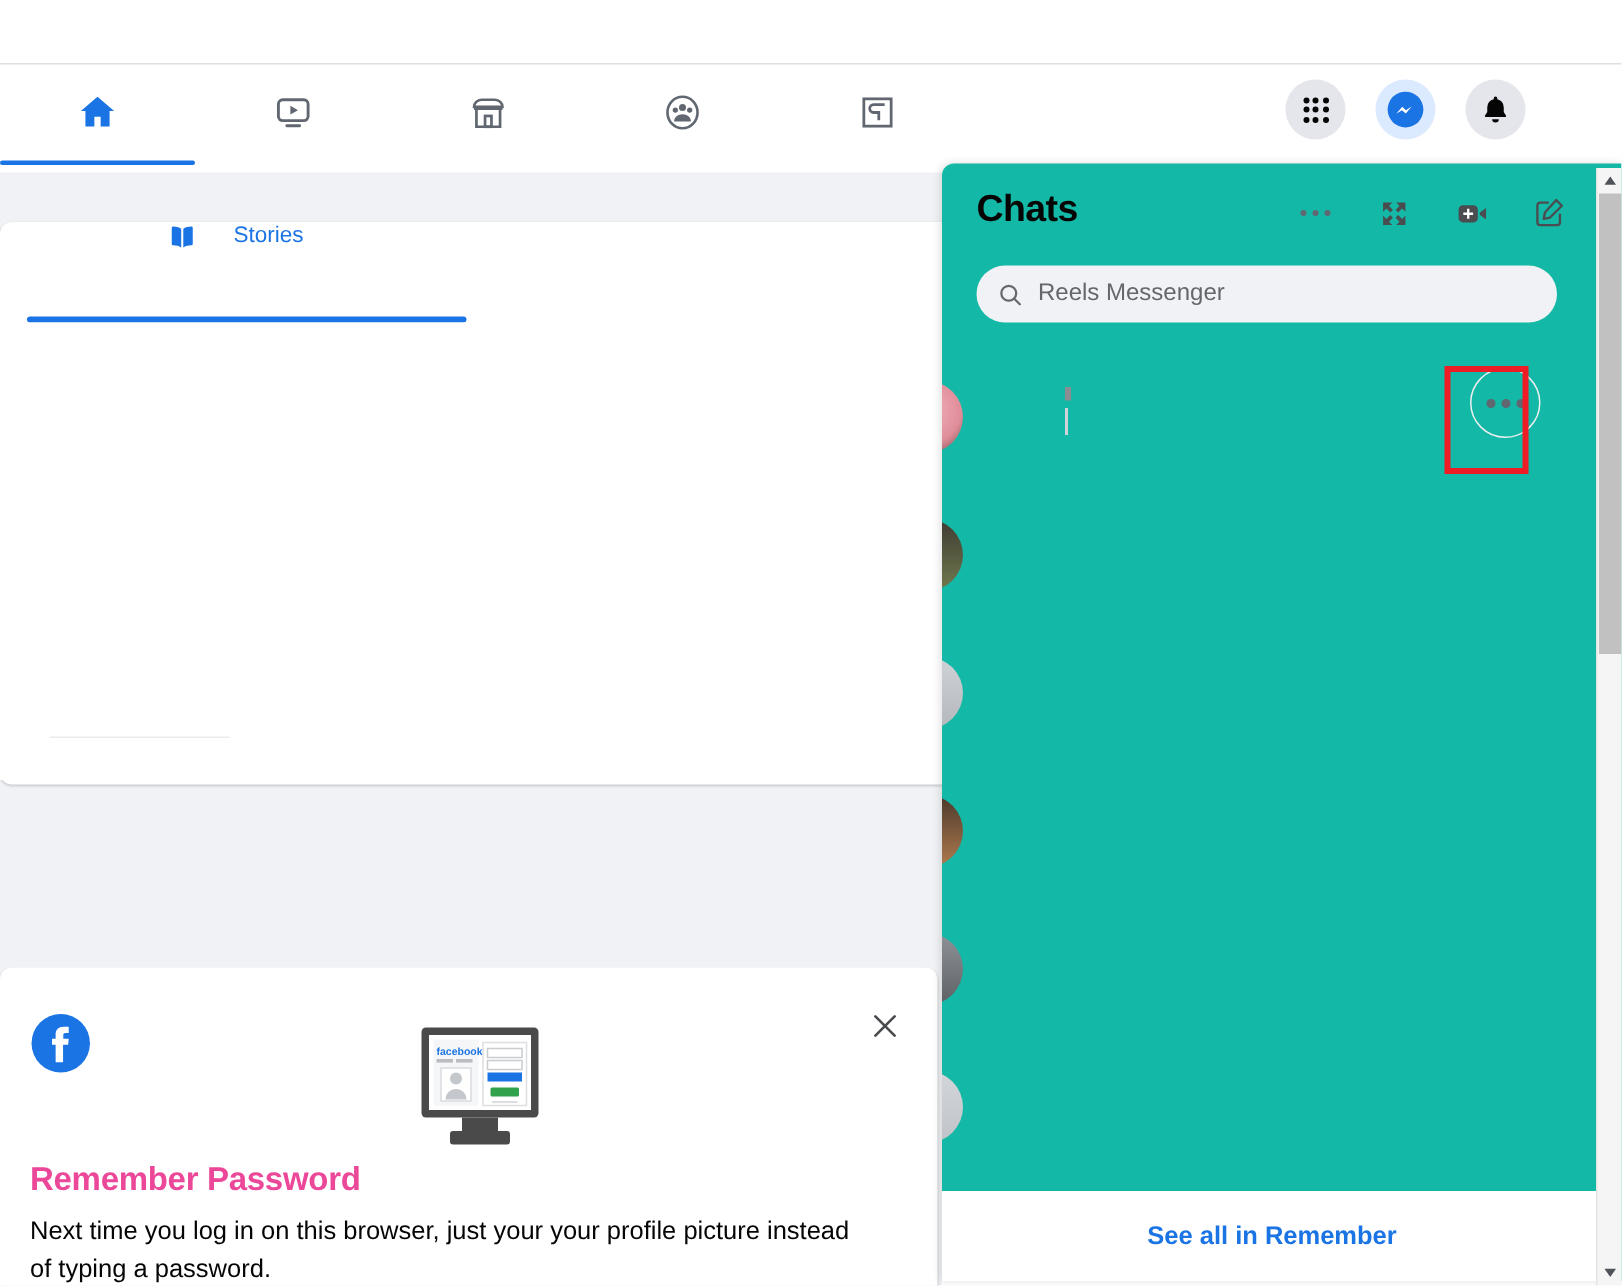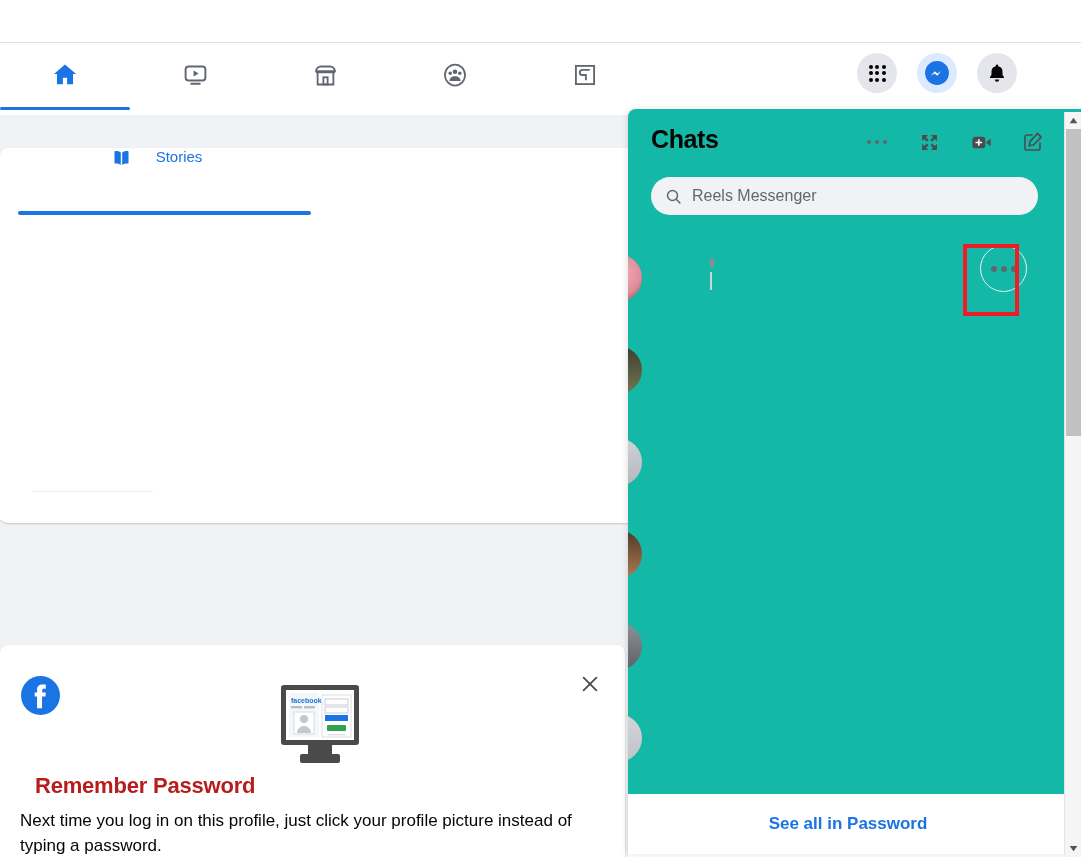--- a/index.html
+++ b/index.html
@@ -93,22 +93,22 @@
     box-shadow:0 1px 2px rgba(0,0,0,0.2);
   }
   .rp-fb{ position:absolute; left:20px; top:30px; }
   .rp-close{
     position:absolute; right:15px; top:19px; width:40px; height:40px;
     display:flex; align-items:center; justify-content:center;
     cursor:pointer; border-radius:50%;
   }
   .rp-monitor{ position:absolute; left:275px; top:38px; }
   .rp-title{
-    position:absolute; left:35px; top:128px;
-    font-size:22px; font-weight:700; color:#b91c1c; letter-spacing:-0.2px;
+    position:absolute; left:20px; top:128px;
+    font-size:22px; font-weight:700; color:#ec4899; letter-spacing:-0.2px;
   }
   .rp-desc{
     position:absolute; left:20px; top:163px; width:565px;
     font-size:17px; line-height:25px; color:#050505;
   }
 
   
   .msgpanel{
     position:absolute; left:628px; top:109px; width:453px; height:745px;
     background:#14b8a6; border-radius:8px 0 0 0;
@@ -334,21 +334,21 @@
           <rect x="50" y="24" width="23" height="6" fill="#ffffff" stroke="#c9ccd0"></rect>
           <rect x="50" y="32" width="23" height="6" fill="#1b74e4"></rect>
           <rect x="52" y="42" width="19" height="6" rx="1" fill="#31a24c"></rect>
           <rect x="53" y="51" width="17" height="1.4" fill="#dcdee1"></rect>
           <rect x="33" y="62" width="24" height="9" fill="#4a4a4a"></rect>
           <rect x="25" y="71" width="40" height="9" rx="2" fill="#4a4a4a"></rect>
         </svg>
       </div>
 
       <div class="rp-title">Remember Password</div>
-      <div class="rp-desc">Next time you log in on this profile, just click your profile picture instead of typing a password.</div>
+      <div class="rp-desc">Next time you log in on this browser, just your your profile picture instead of typing a password.</div>
 
     </div>
 
   </div>
 
   <div class="msgpanel">
 
     <div class="msg-head">
       <div class="msg-title">Chats</div>
 
@@ -424,21 +424,21 @@
         <div class="av" style="background:linear-gradient(180deg,#d2d5d9,#c0c3c7)"></div>
       </div>
 
       <div class="chatrow">
         
       </div>
 
     </div>
 
     <div class="msg-footer">
-      <a>See all in Password</a>
+      <a>See all in Remember</a>
     </div>
   </div>
 
   <div class="redbox"></div>
 
   <div class="sbar">
     <div class="arrow up">
       <svg width="9" height="7" viewBox="0 0 10 8">
         <path d="M5 0.8 9.4 7H0.6Z" fill="#50535a"></path>
       </svg>

